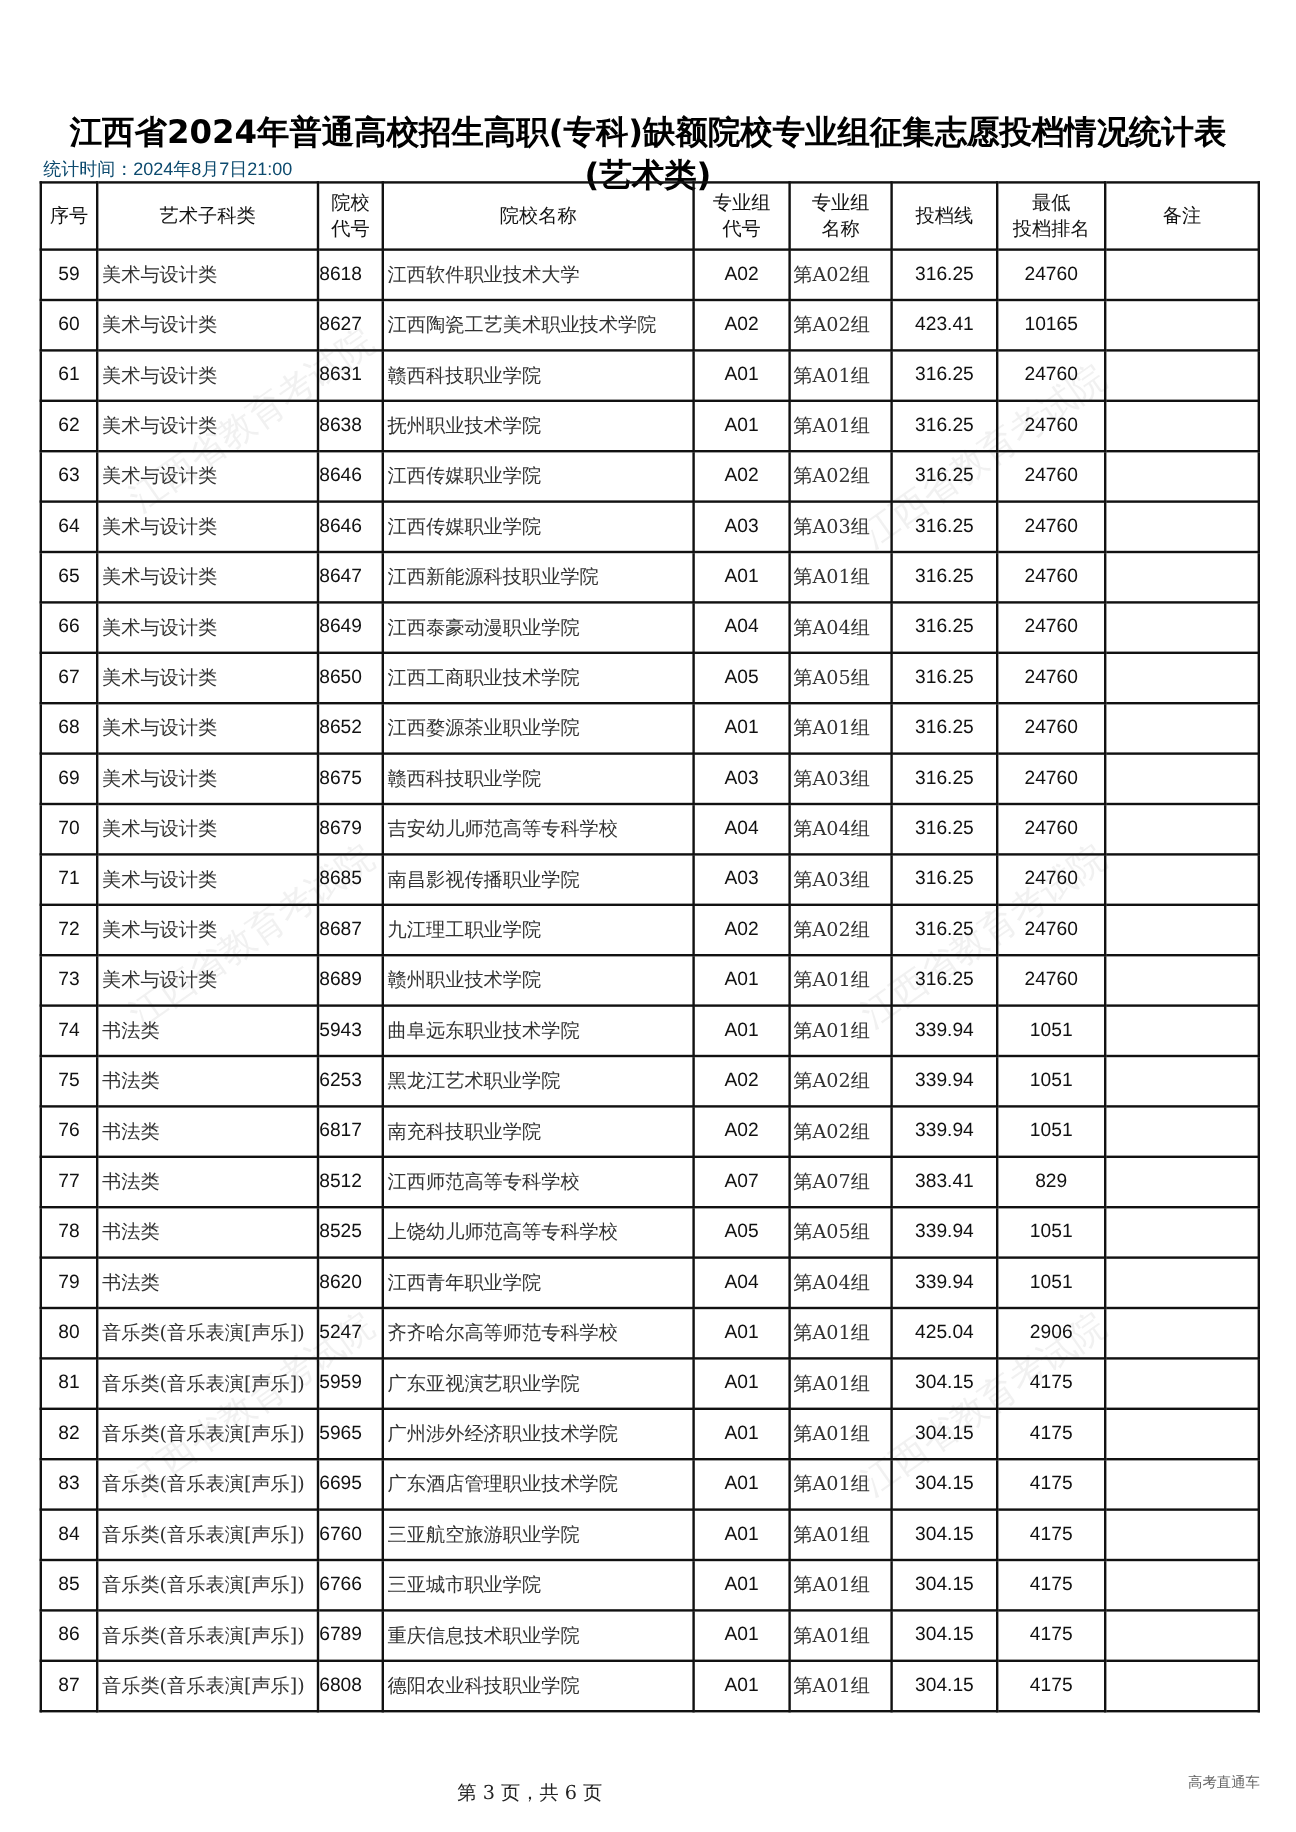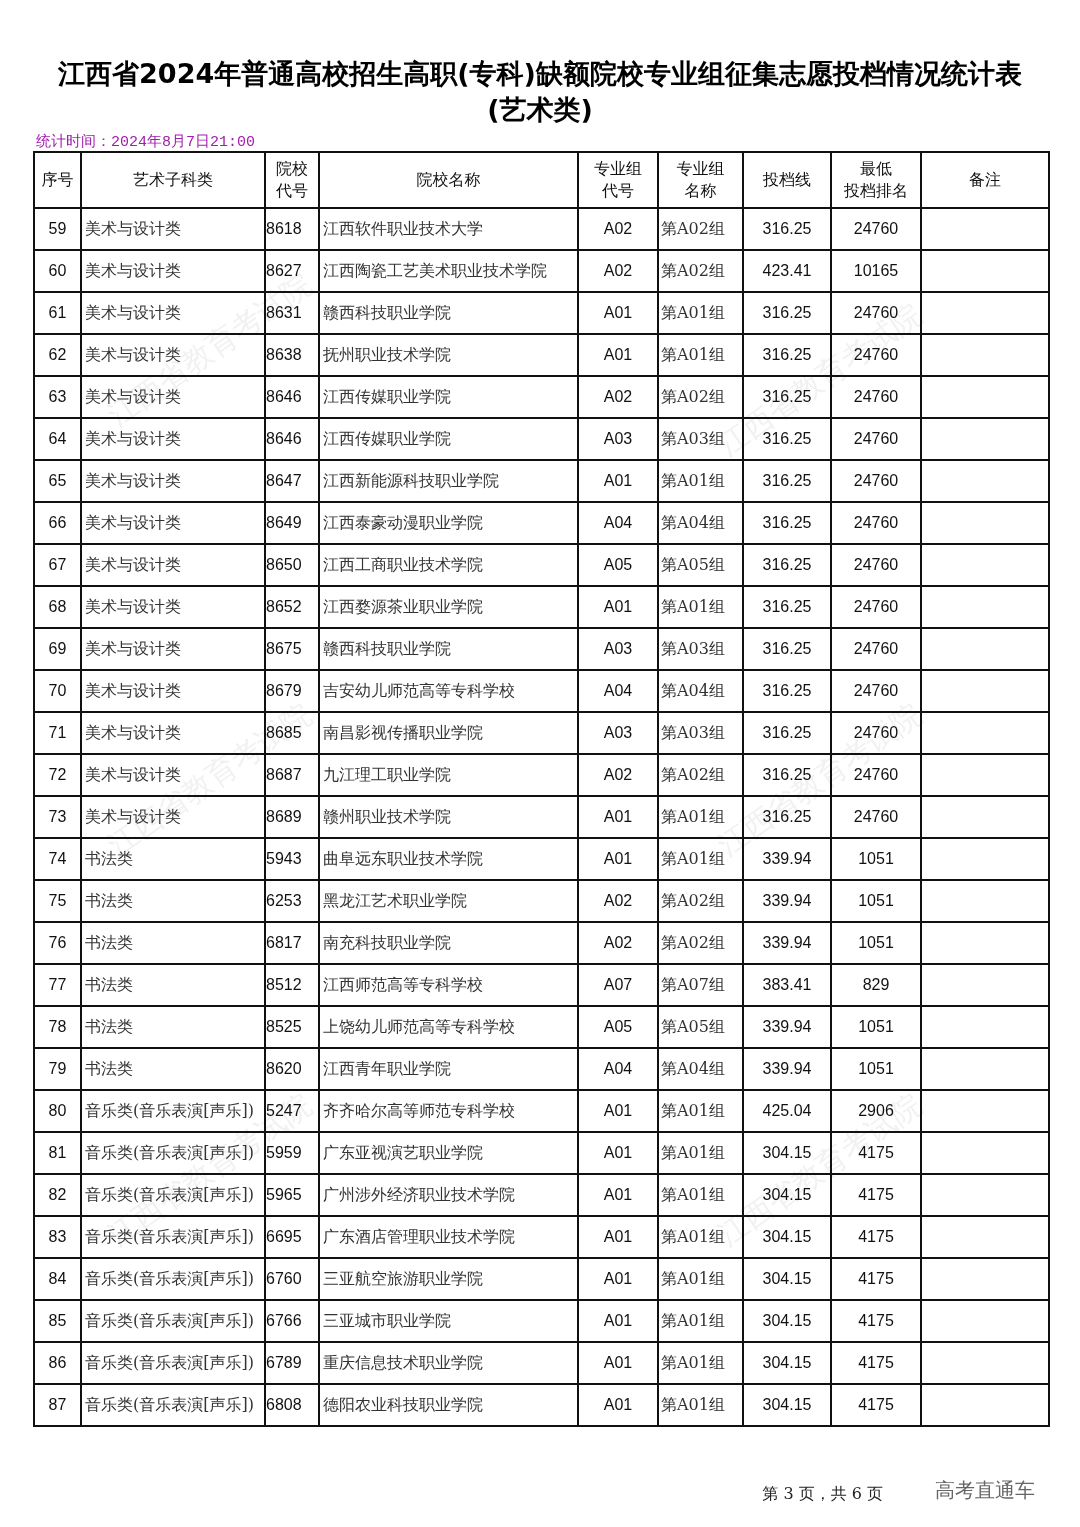--- a/index.html
+++ b/index.html
@@ -1,31 +1,31 @@
 <!DOCTYPE html>
 <html><head>
   <meta charset="utf-8">
   <style>
     html, body { margin: 0; padding: 0; background: #ffffff; }
     body { width: 1080px; height: 1527px; position: relative; overflow: hidden; font-family: "DejaVu Sans", "Liberation Sans", sans-serif; color: #111; }
-    .title { position: absolute; left: 0; width: 1080px; text-align: center; font-weight: bold; font-size: 27px; letter-spacing: 0px; color: #000; font-family: "DejaVu Sans", sans-serif; }
+    .title { position: absolute; left: 0; width: 1080px; text-align: center; font-weight: bold; font-size: 27px; letter-spacing: 0px; color: #000; font-family: "DejaVu Sans", sans-serif; margin-top: 36px; }
     .title.l1 { top: 56px; }
     .title.l2 { top: 92px; }
-    .stat-time { position: absolute; left: 36px; top: 132px; font-size: 15px; color: #a21caf; font-family: Liberation Mono, monospace; }
+    .stat-time { position: absolute; left: 36px; top: 132px; font-size: 15px; color: #0c4a6e; font-family: Liberation Sans, sans-serif; }
     table.grid { position: absolute; left: 33px; top: 151px; border-collapse: collapse; table-layout: fixed; width: 1015px; }
     table.grid td, table.grid th { border: 2px solid #111; padding: 0; overflow: hidden; }
     table.grid th { height: 54px; font-weight: normal; font-size: 16px; text-align: center; line-height: 22px; color: #111; }
     table.grid td { height: 40px; font-size: 16px; line-height: 18px; }
     .c-seq, .c-code, .c-grp, .c-line, .c-rank { text-align: center; font-family: "Liberation Sans", sans-serif; font-size: 17px; color: #111; }
     .c-code { text-align: left; padding-right: 2px !important; }
     .c-cat, .c-name, .c-gname { font-family: "DejaVu Serif", serif; font-size: 16px; color: #333; padding-left: 3px !important; text-align: left; }
     .c-gname { padding-left: 2px !important; }
     .c-note { }
-    .footer-page { position: absolute; left: 0; width: 883px; top: 1484px; text-align: right; font-size: 16px; font-family: "DejaVu Serif", serif; color: #222; }
-    .corner-brand { position: absolute; right: 45px; top: 1477px; font-size: 20px; color: #666; font-family: Liberation Mono, monospace; }
+    .footer-page { position: absolute; left: 0; width: 883px; top: 1484px; text-align: center; font-size: 16px; font-family: "DejaVu Serif", serif; color: #222; }
+    .corner-brand { position: absolute; right: 30px; top: 1477px; font-size: 12px; color: #666; font-family: Liberation Mono, monospace; }
     .watermark { position: absolute; font-size: 30px; color: rgba(150,150,150,0.13); transform: rotate(-35deg); font-family: "DejaVu Sans", sans-serif; pointer-events: none; white-space: nowrap; }
   </style>
 </head>
 <body>
 
 <div class="title l1">江西省2024年普通高校招生高职(专科)缺额院校专业组征集志愿投档情况统计表</div>
 <div class="title l2">(艺术类)</div>
 <div class="stat-time">统计时间：2024年8月7日21:00</div>
 
 <div class="watermark" style="left:90px; top:330px;">江西省教育考试院</div>

